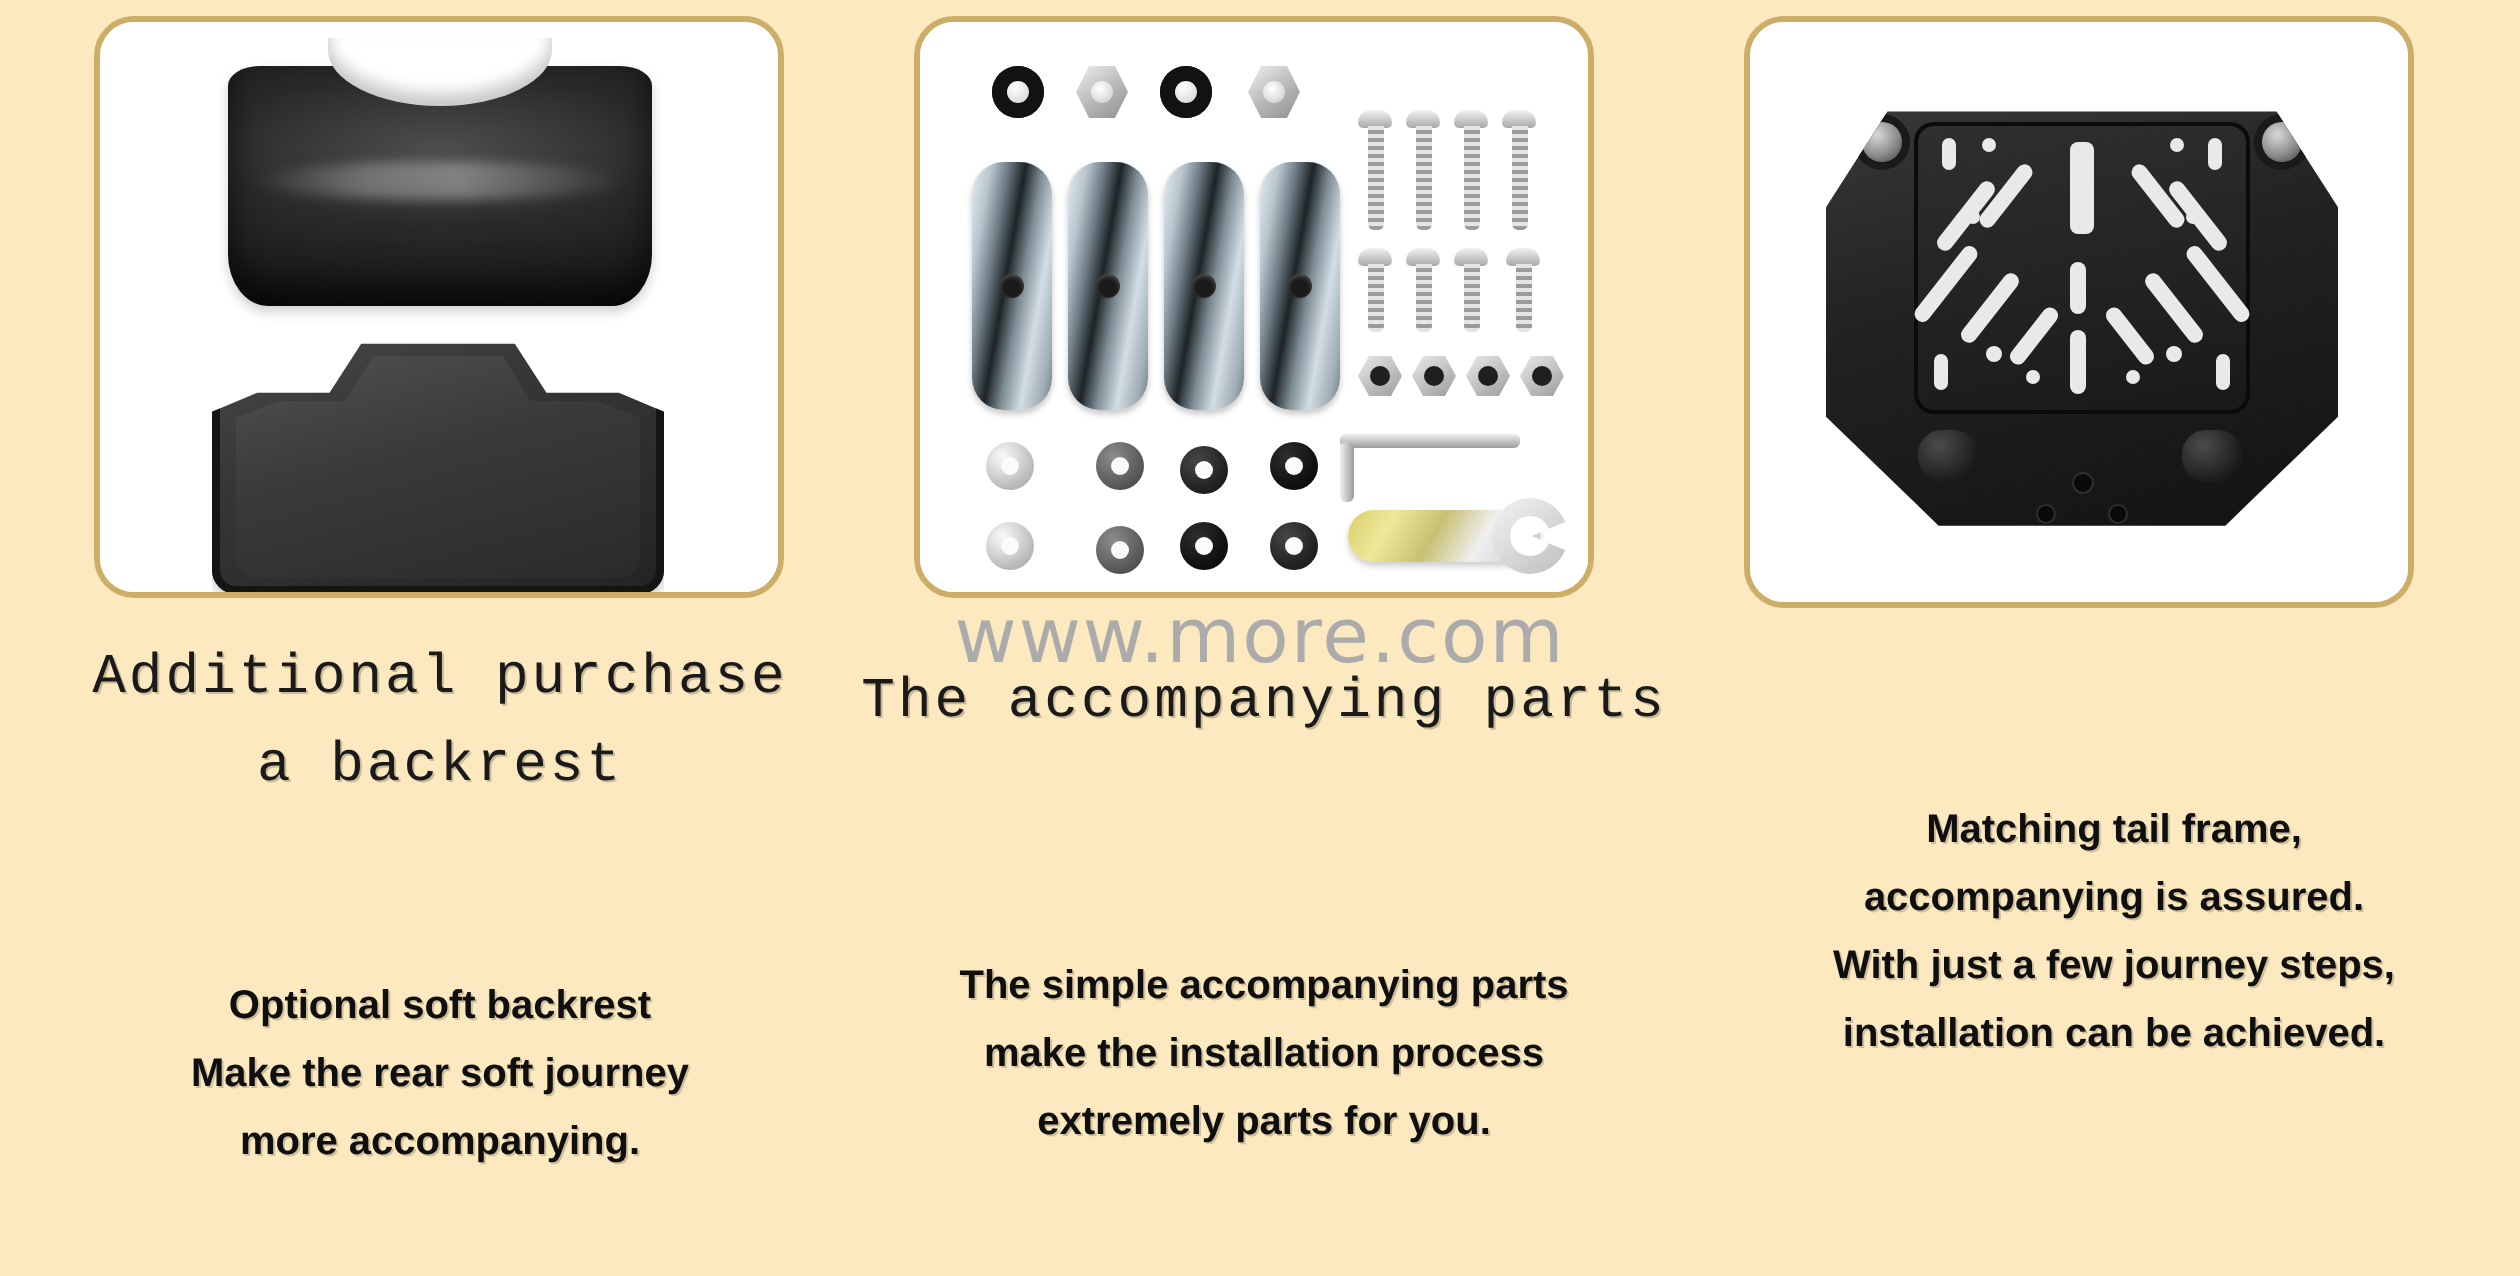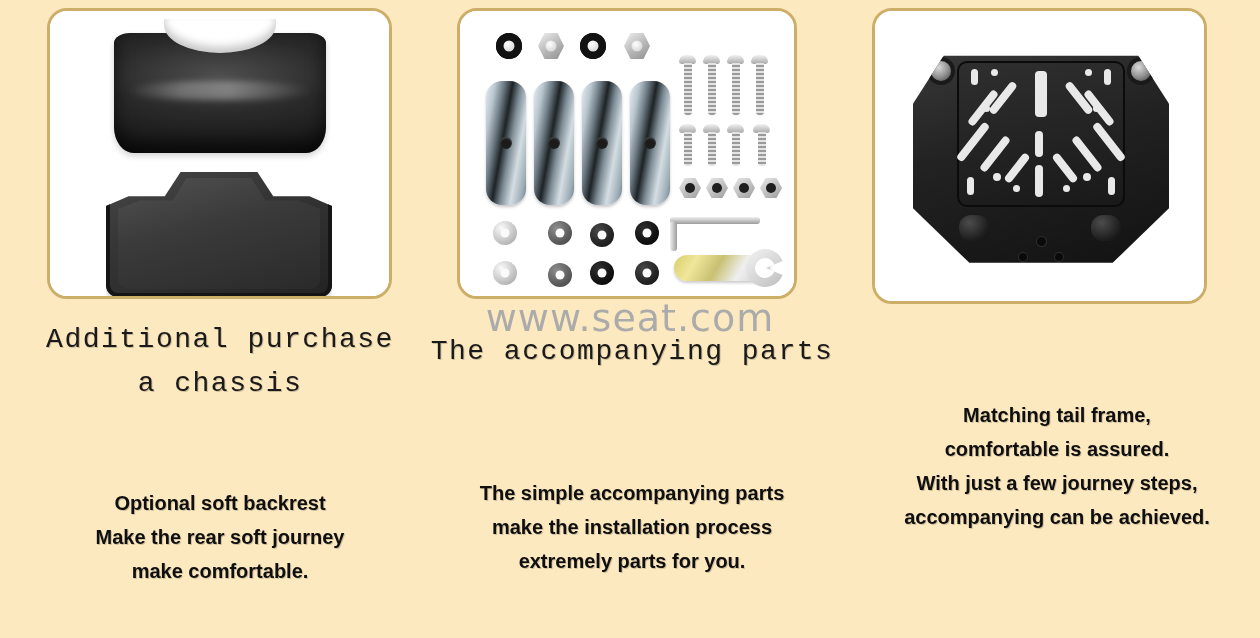--- a/index.html
+++ b/index.html
@@ -383,47 +383,47 @@
         <div class="bumper" style="left:46px;  top:168px;"></div>
         <div class="bumper" style="left:178px; top:168px;"></div>
 
         <div class="plate-hole" style="left:124px; top:190px; width:9px;  height:9px;"></div>
         <div class="plate-hole" style="left:106px; top:206px; width:8px;  height:8px;"></div>
         <div class="plate-hole" style="left:142px; top:206px; width:8px;  height:8px;"></div>
       </div>
     </div>
   </div>
 
-  <div id="watermark">www.seat.com</div>
+  <div id="watermark">www.more.com</div>
 
   <div class="col" id="col-1">
     <div class="heading">
       <div>Additional purchase</div>
-      <div>a chassis</div>
+      <div>a backrest</div>
     </div>
     <div class="body">
       <div>Optional soft backrest</div>
       <div>Make the rear soft journey</div>
-      <div>make comfortable.</div>
+      <div>more accompanying.</div>
     </div>
   </div>
 
   <div class="col" id="col-2">
     <div class="heading">
       <div>The accompanying parts</div>
     </div>
     <div class="body">
       <div>The simple accompanying parts</div>
       <div>make the installation process</div>
       <div>extremely parts for you.</div>
     </div>
   </div>
 
   <div class="col" id="col-3">
     <div class="body">
       <div>Matching tail frame,</div>
-      <div>comfortable is assured.</div>
+      <div>accompanying is assured.</div>
       <div>With just a few journey steps,</div>
-      <div>accompanying can be achieved.</div>
+      <div>installation can be achieved.</div>
     </div>
   </div>
 
 </div>
 
 </body></html>

